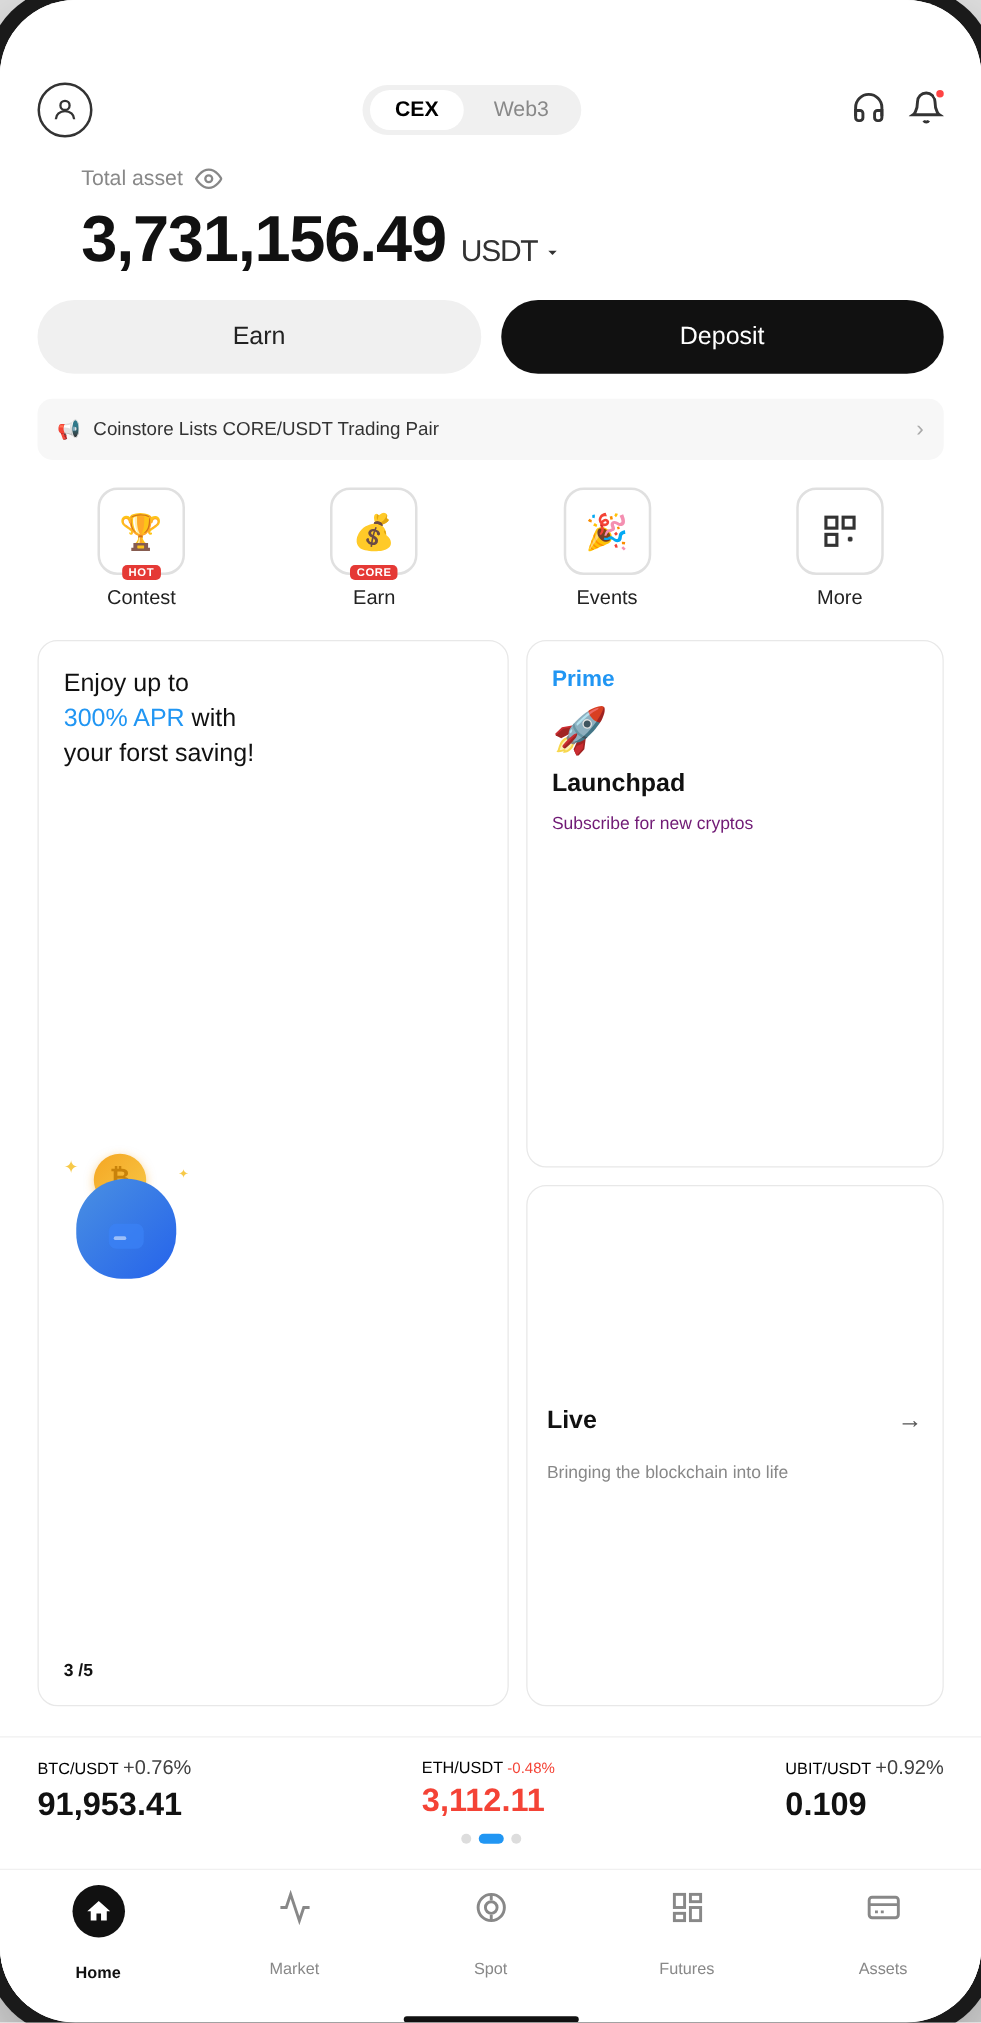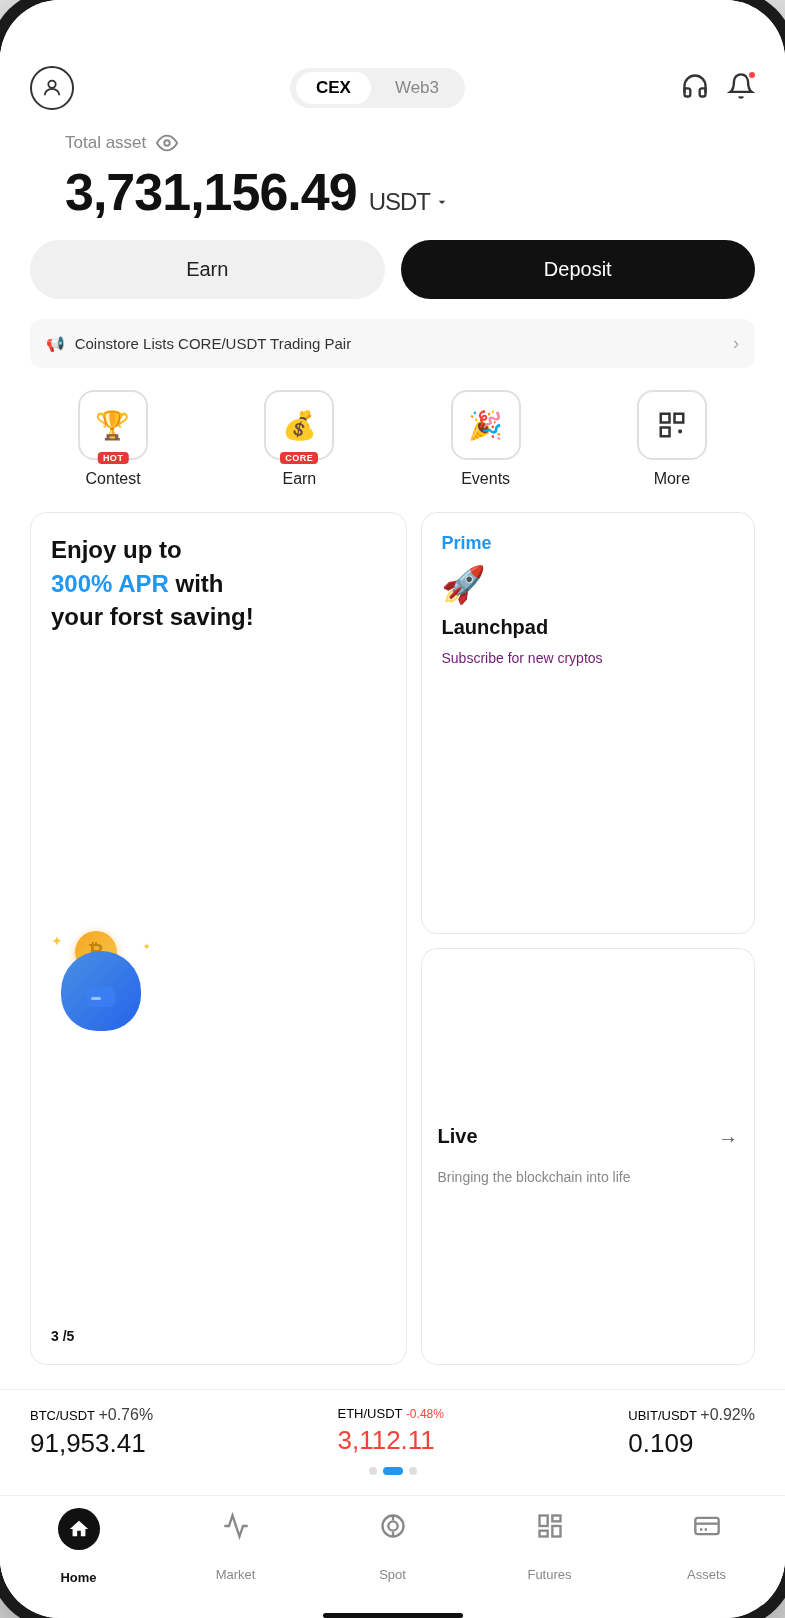--- a/index.html
+++ b/index.html
@@ -241,22 +241,22 @@
       border: 1.5px solid #e8e8e8;
       border-radius: 16px;
       padding: 20px;
       display: flex;
       flex-direction: column;
       justify-content: space-between;
       min-height: 320px;
       position: relative;
     }
     .card-left-text {
-      font-size: 24px;
-      font-weight: 700;
+      font-size: 20px;
+      font-weight: 400;
       color: #111;
       line-height: 1.4;
     }
     .apr-highlight {
       color: #2196F3;
     }
     .card-pagination {
       font-size: 14px;
       color: #888;
     }
@@ -381,21 +381,21 @@
       display: flex;
       flex-direction: column;
       gap: 4px;
     }
     .ticker-pair {
       font-size: 13px;
       font-weight: 500;
     }
     .ticker-price {
       font-size: 26px;
-      font-weight: 400;
+      font-weight: 700;
       color: #111;
     }
     .ticker-price.red {
       color: #f44336;
     }
     .ticker-change-pos {
       color: #404040;
       font-size: 16px;
     }
     .ticker-change-neg {

